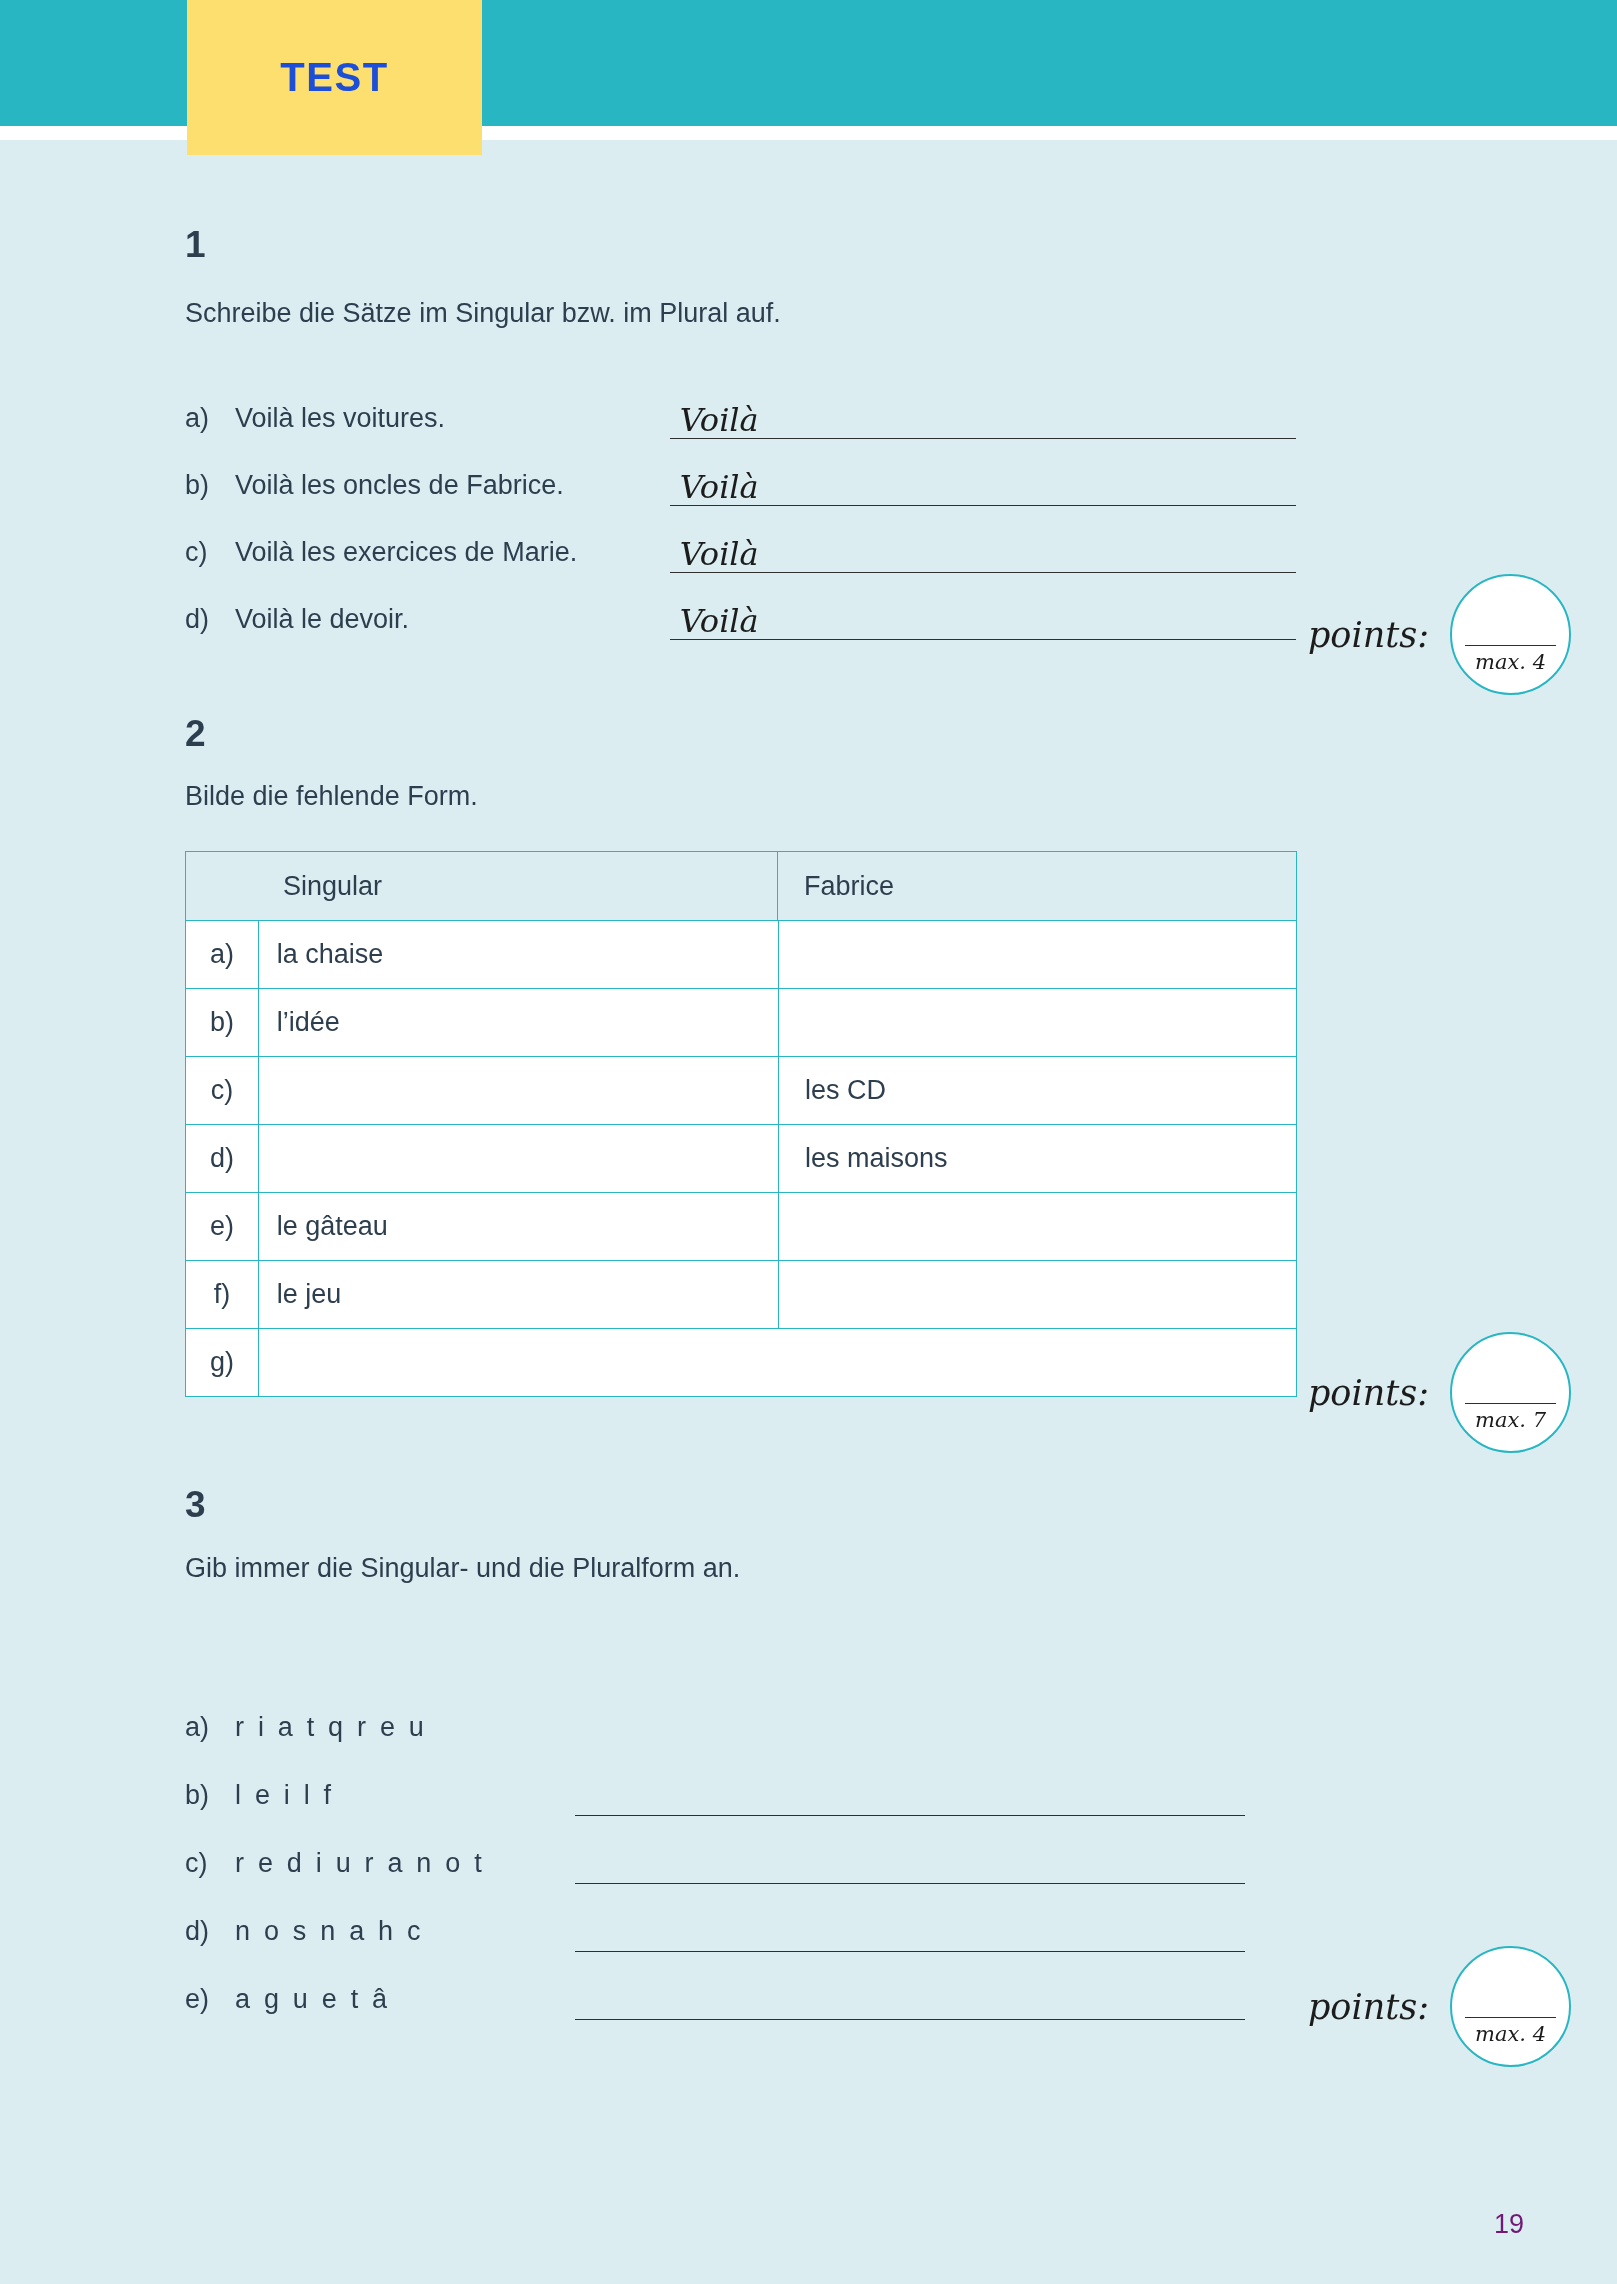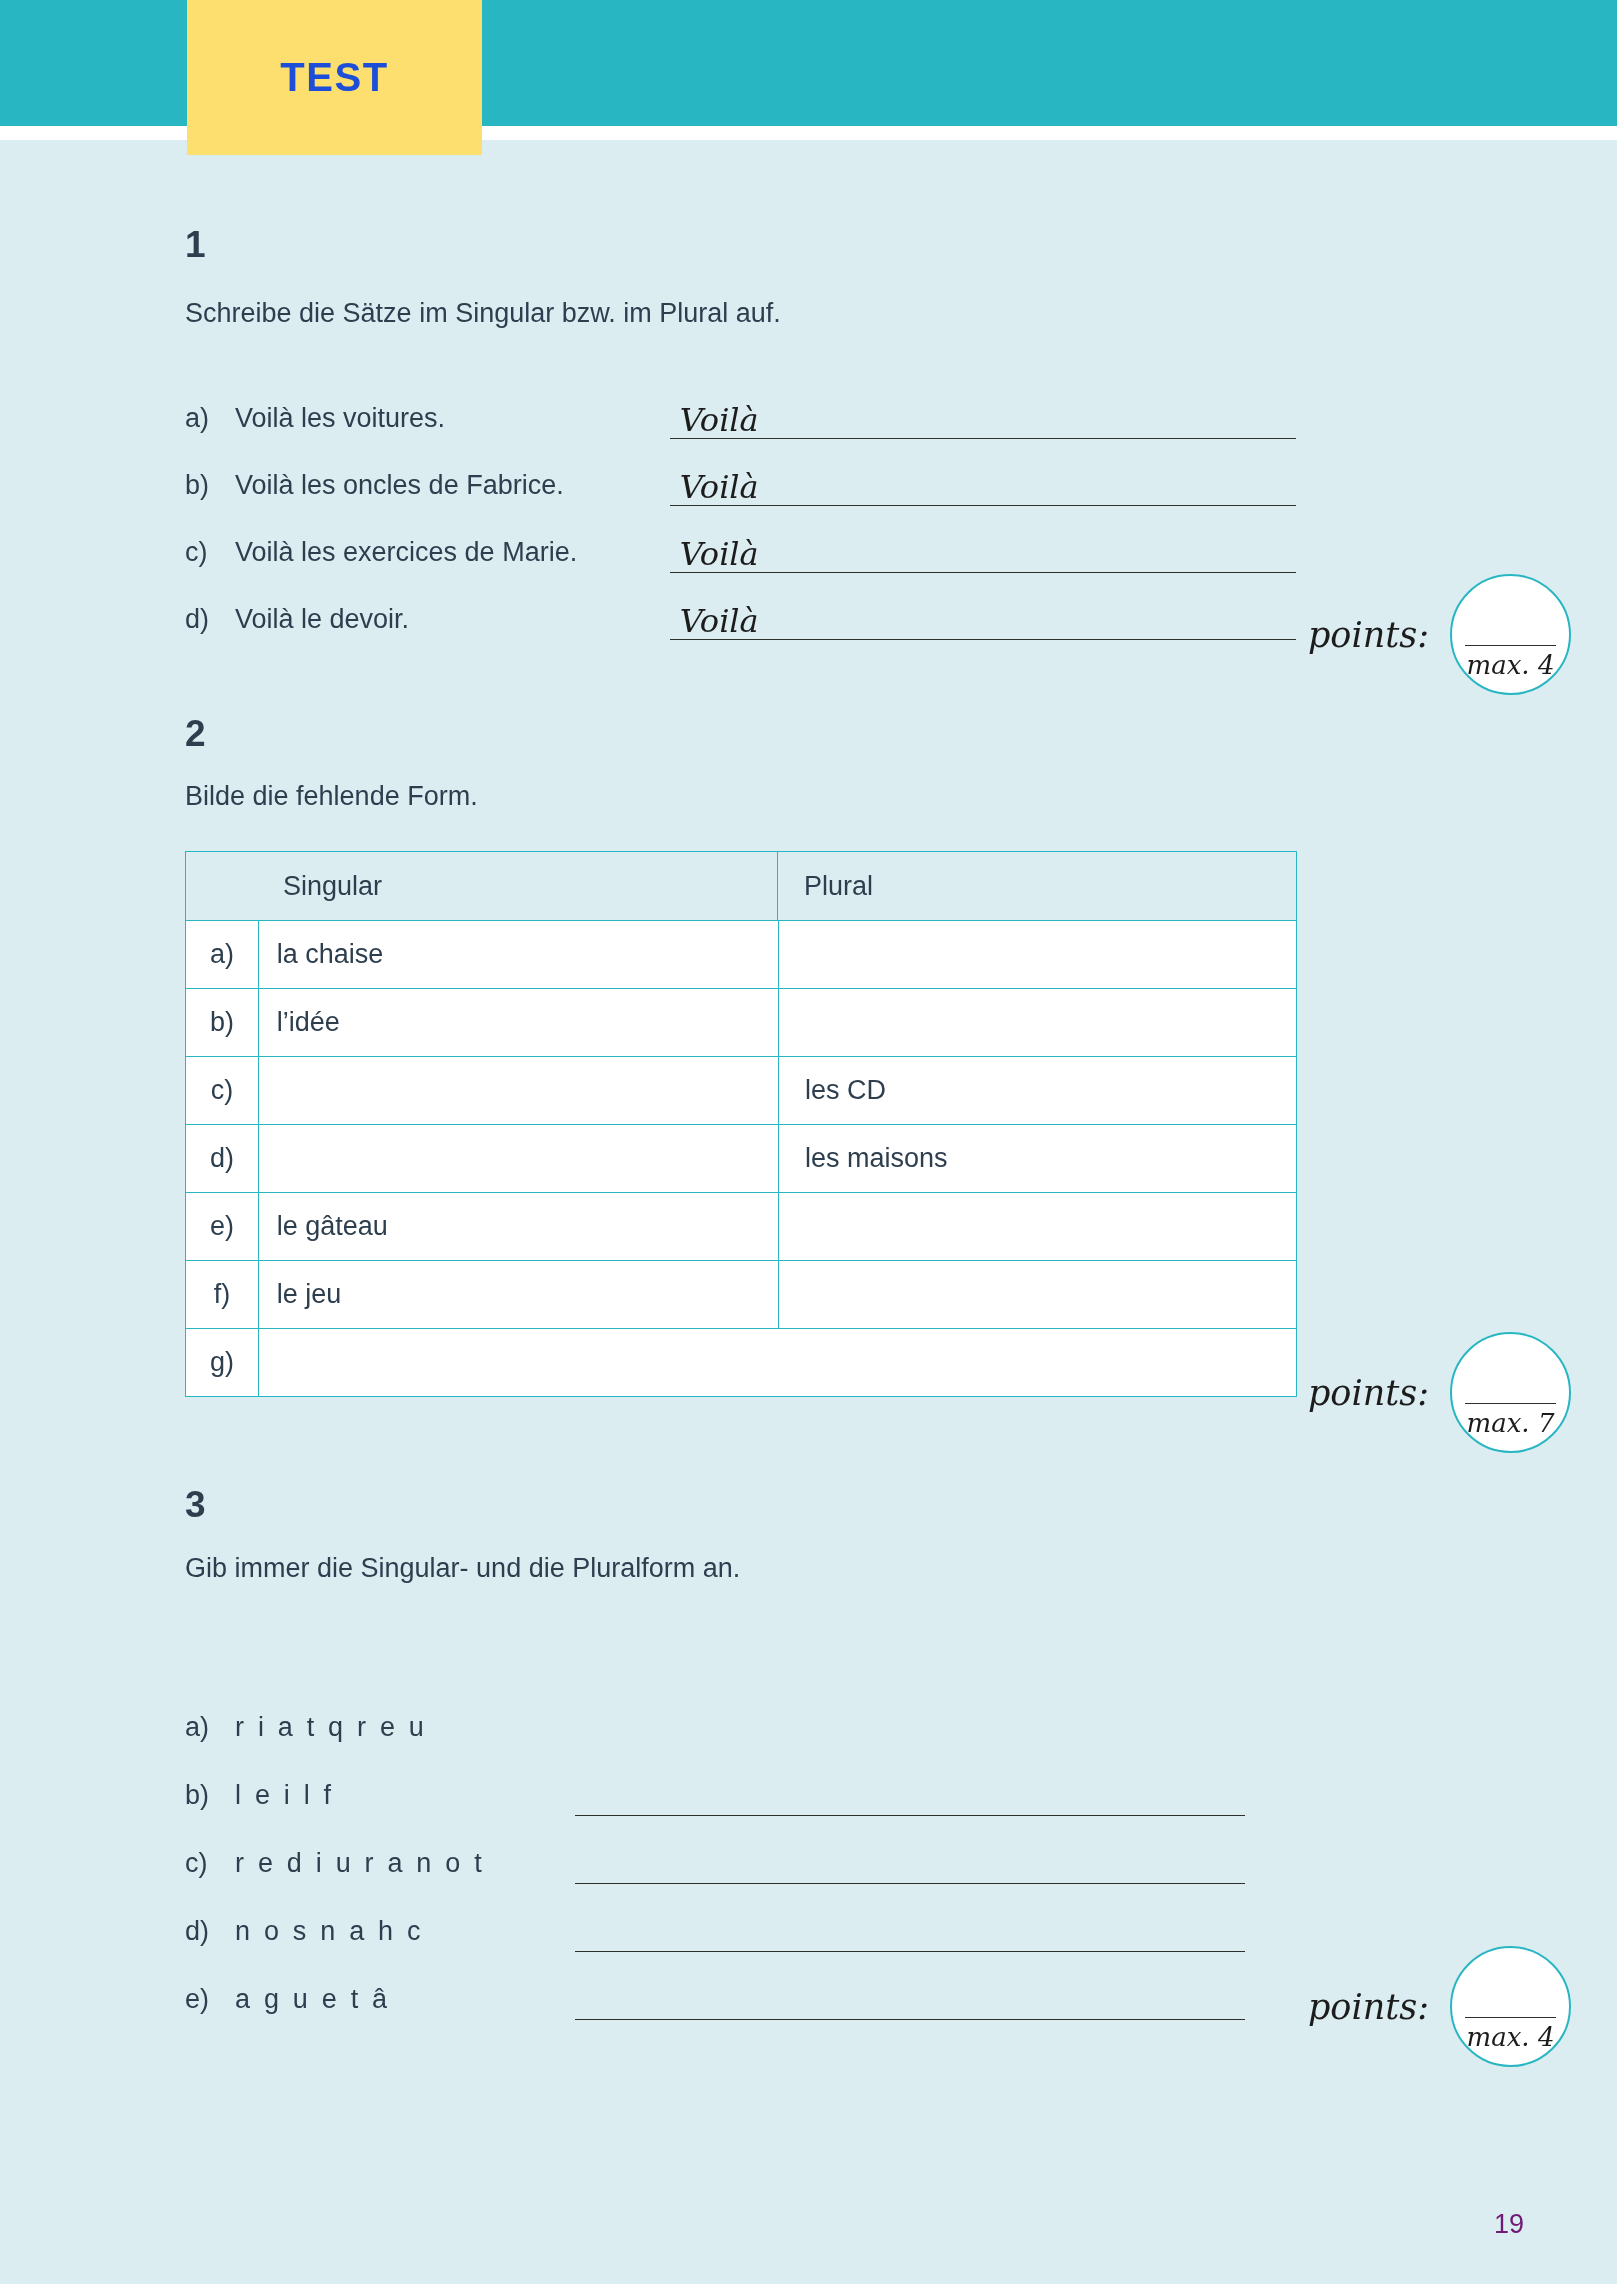--- a/index.html
+++ b/index.html
@@ -41,21 +41,21 @@
   .answer-3 { font-size:31px; }
 
   
   .points-group { position:absolute; right:47px; display:flex; align-items:center; gap:21px; }
   .points-label { font-size:35px; }
   .circle {
     width:121px; height:121px; border-radius:50%;
     background:#ffffff; border:2.4px solid #29b6c3; position:relative;
   }
   .score-line { position:absolute; top:69px; left:13px; right:13px; border-top:1.6px solid #2f2f2f; }
-  .max-label { position:absolute; top:74px; left:0; width:100%; text-align:center; font-size:26px; }
+  .max-label { position:absolute; top:74px; left:0; width:100%; text-align:center; font-size:21px; }
 
   
   .table { position:absolute; top:851px; left:185px; width:1112px; border:1.6px solid #29b6c3; }
   .t-head { display:flex; height:68px; align-items:center; background:#dcedf1; }
   .th { font-size:27px; }
   .th-sing { width:592px; border-right:1.6px solid #29b6c3; height:100%; display:flex; align-items:center; padding-left:97px; }
   .th-plur { flex:1; height:100%; display:flex; align-items:center; padding-left:26px; }
   .t-row { display:flex; height:68px; align-items:center; background:#ffffff; border-top:1.6px solid #29b6c3; font-size:27px; }
   .t-letter { width:73px; height:100%; border-right:1.6px solid #29b6c3; display:flex; align-items:center; justify-content:center; }
   .t-sing { width:520px; height:100%; border-right:1.6px solid #29b6c3; display:flex; align-items:center; padding-left:17.7px; }
@@ -113,21 +113,21 @@
     <span class="hand max-label">max. 4</span>
   </div>
 </div>
 
 <div class="abs ex-num" style="top:715px; left:185px;">2</div>
 <div class="abs instruction" style="top:775px; left:185px;">Bilde die fehlende Form.</div>
 
 <div class="table">
   <div class="t-head">
     <div class="th th-sing">Singular</div>
-    <div class="th th-plur">Plural</div>
+    <div class="th th-plur">Fabrice</div>
   </div>
   <div class="t-row">
     <div class="t-letter">a)</div>
     <div class="t-sing">la chaise</div>
     <div class="t-plur"></div>
   </div>
   <div class="t-row">
     <div class="t-letter">b)</div>
     <div class="t-sing">l’idée</div>
     <div class="t-plur"></div>

